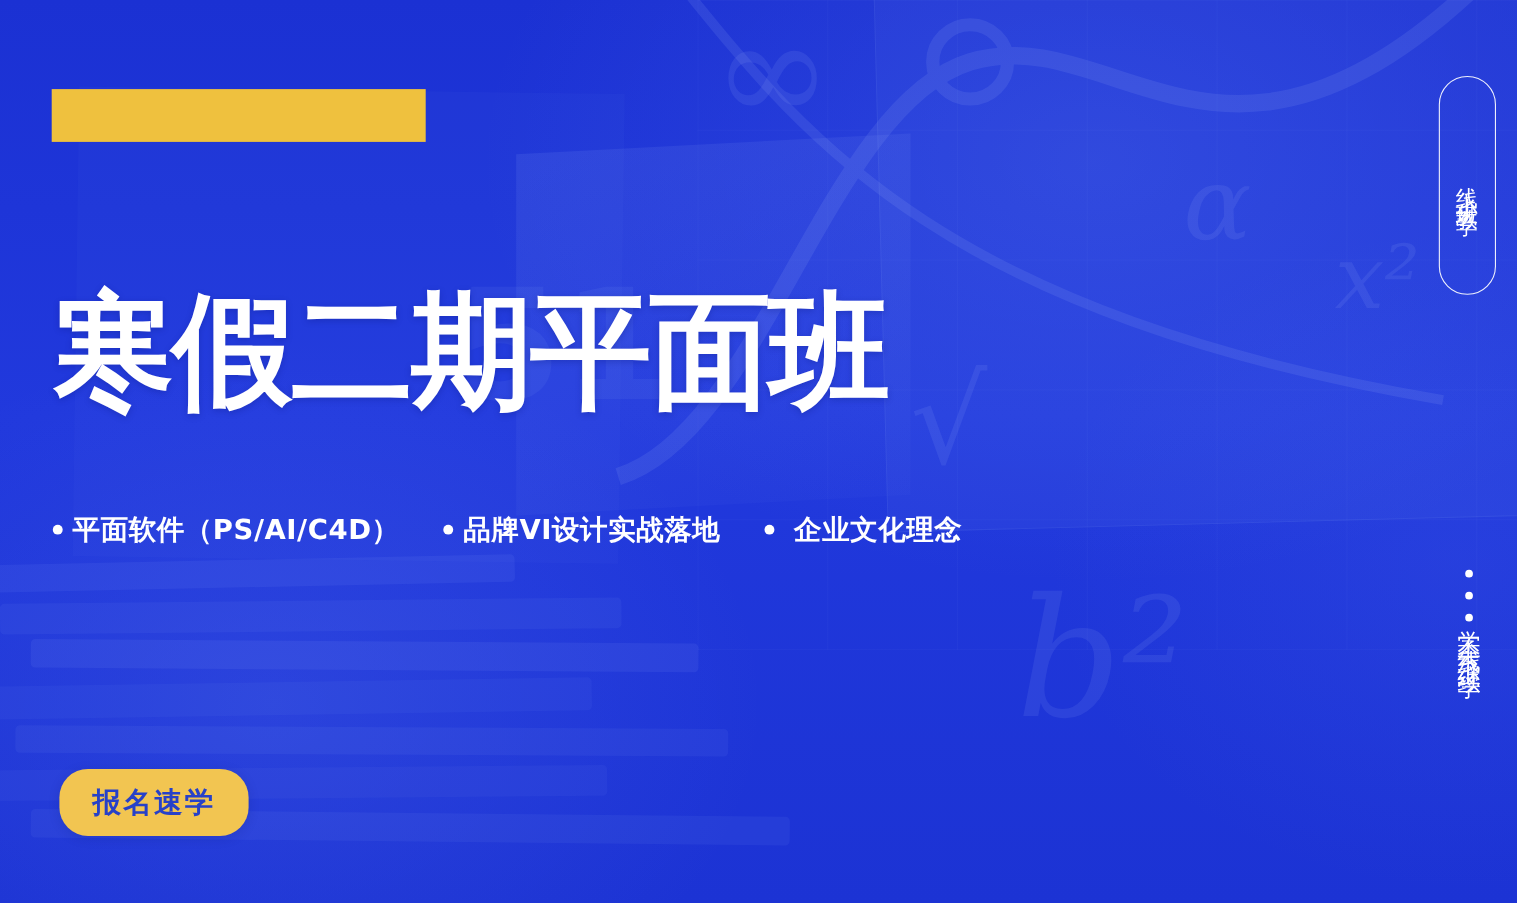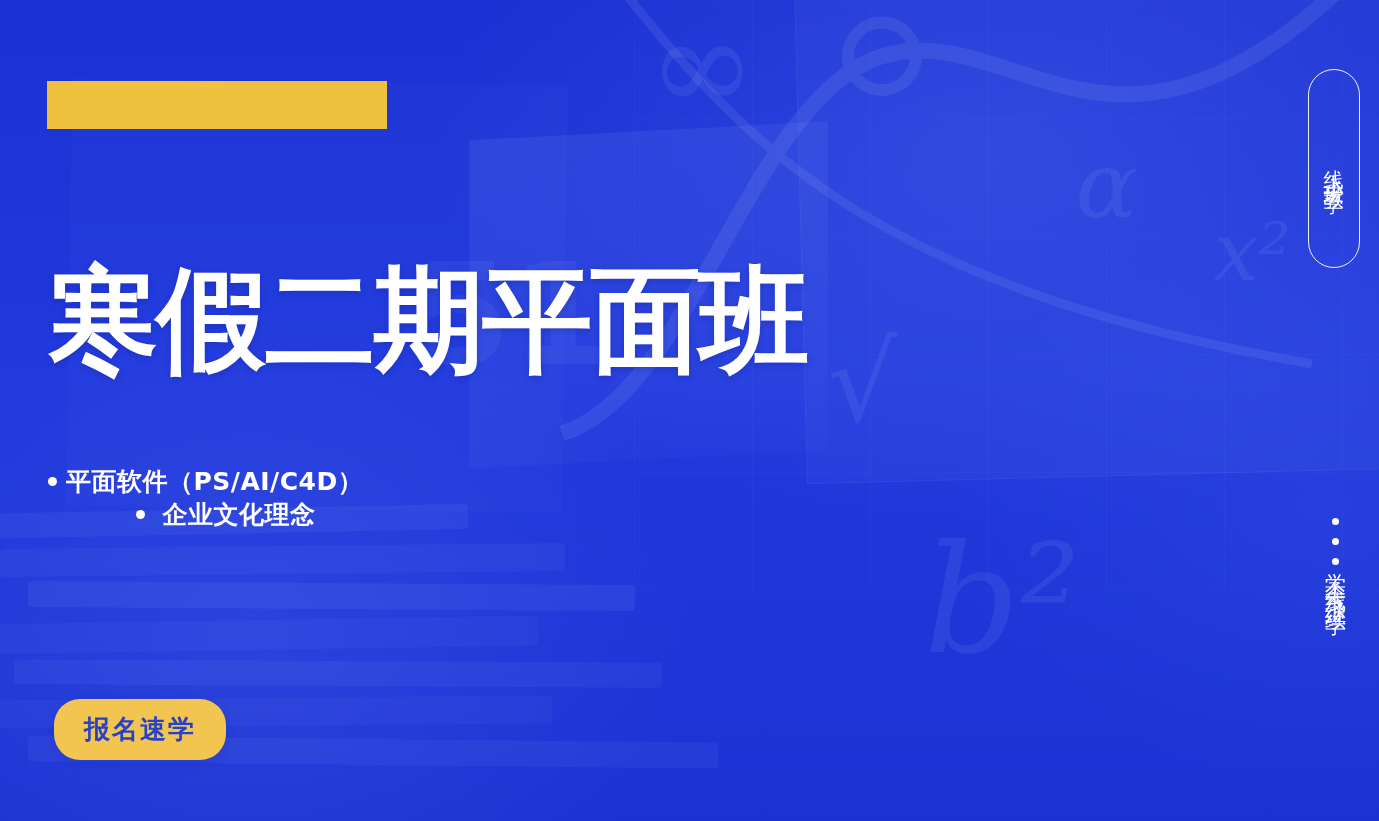--- a/index.html
+++ b/index.html
@@ -128,21 +128,20 @@
     letter-spacing:1.5px;
     white-space:nowrap;
   }
 
   .feature-row{
     position:absolute;
     left:48px; top:465px;
     display:flex;
     align-items:center;
     white-space:nowrap;
-    flex-direction:column;
   }
   .feature{
     display:flex;
     align-items:center;
     color:#ffffff;
     font-family:"DejaVu Sans","Liberation Sans",sans-serif;
     font-size:25px;
     font-weight:700;
     letter-spacing:.5px;
   }
@@ -258,20 +257,24 @@
 
     <div class="title-block">
       <div class="main-title">寒假二期平面班</div>
     </div>
 
     <div class="feature-row">
       <div class="feature">
         <span class="dot"></span>
         <span>平面软件（PS/AI/C4D）</span>
       </div>
+      <div class="feature">
+        <span class="dot"></span>
+        <span>品牌VI设计实战落地</span>
+      </div>
       <div class="feature gap-wide">
         <span class="dot"></span>
         <span>企业文化理念</span>
       </div>
     </div>
 
     <button class="cta-button">报名速学</button>
 
     <div class="vpill">
       <span class="vtext">线上小班教学</span>

